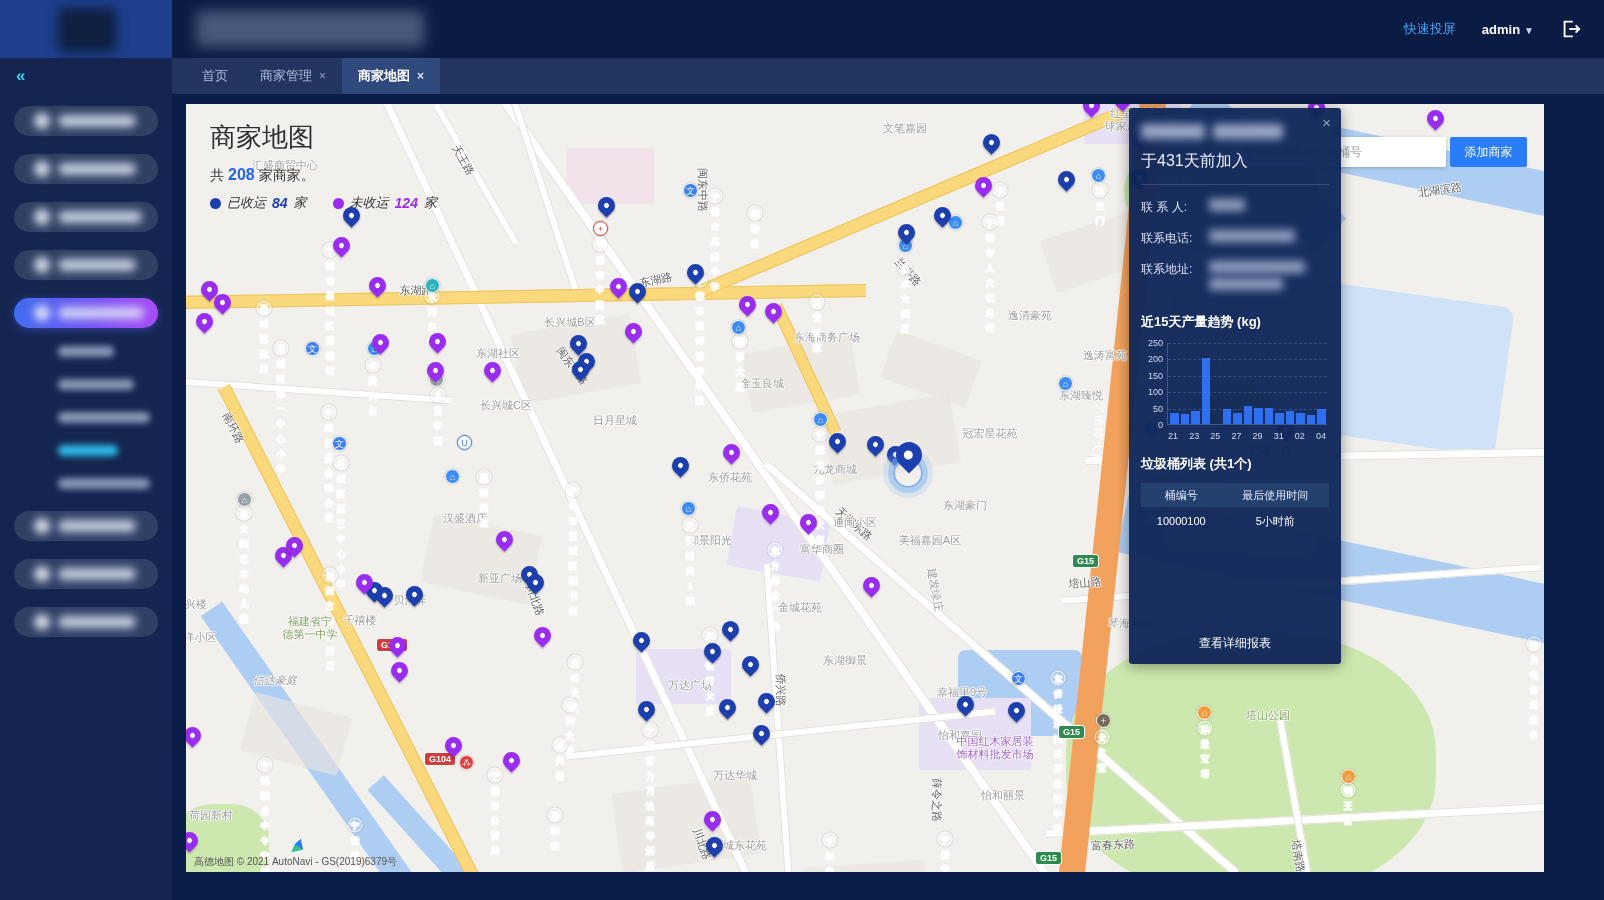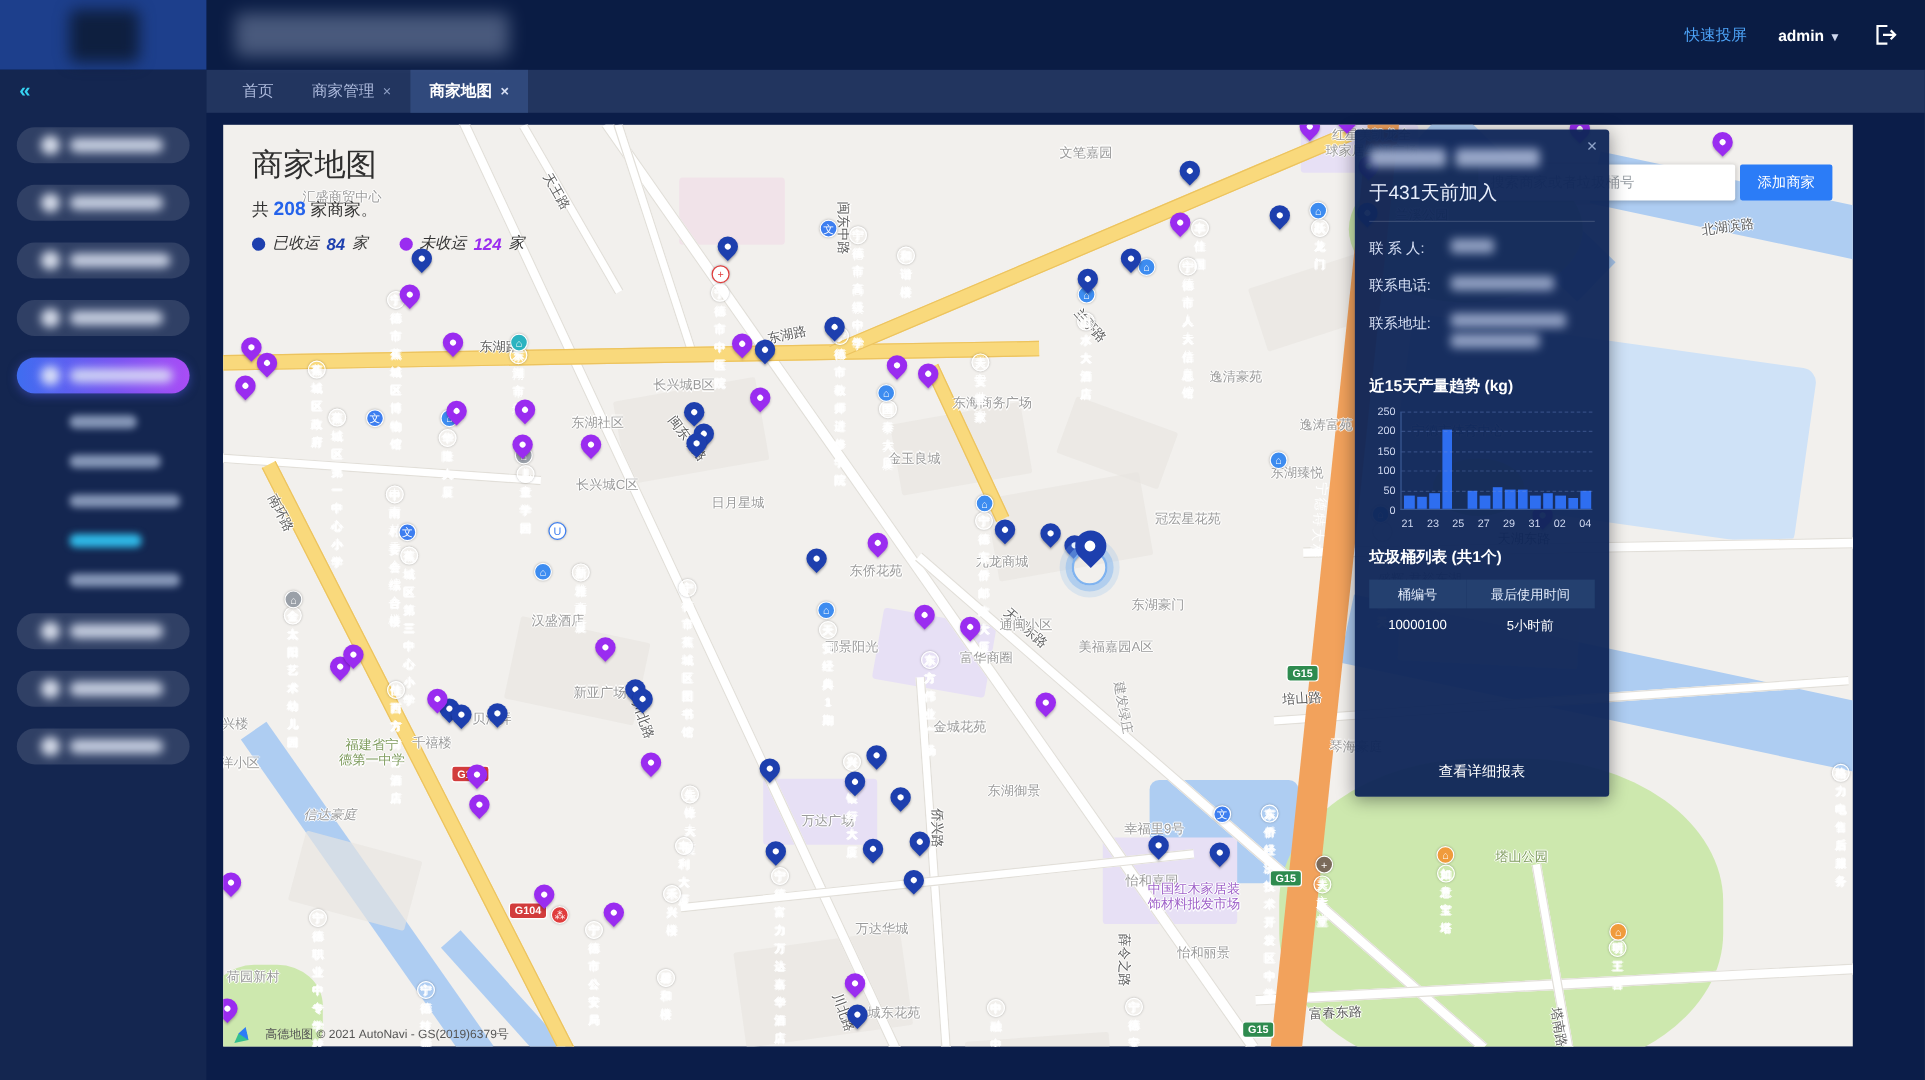--- a/index.html
+++ b/index.html
@@ -72,21 +72,21 @@
   .mstats b{color:#2563eb;font-size:16px;margin:0 4px;}
   .mlegend{position:absolute;left:24px;top:90px;z-index:10;font-size:13px;color:#333;display:flex;gap:26px;align-items:center;}
   .mlegend .item{display:flex;align-items:center;gap:6px;font-style:italic;}
   .mlegend .dot{width:11px;height:11px;border-radius:50%;}
   .mlegend b{font-size:14px;}
   .srch{position:absolute;left:1046px;top:33px;width:214px;height:30px;z-index:10;background:#fff;border:none;border-radius:2px;
     padding:0 10px;font-size:12px;color:#333;box-shadow:0 1px 4px rgba(0,0,0,.2);font-family:inherit;}
   .srch::placeholder{color:#9aa0a6;}
   .addbtn{position:absolute;left:1264px;top:33px;width:77px;height:30px;z-index:10;background:#2b7cf7;color:#fff;border:none;
     border-radius:2px;font-size:12px;cursor:pointer;font-family:inherit;}
-  .attrib{position:absolute;left:8px;bottom:3px;z-index:10;font-size:10px;color:#555;display:flex;align-items:center;gap:15px;}
+  .attrib{position:absolute;left:8px;bottom:3px;z-index:10;font-size:10px;color:#555;display:flex;align-items:center;gap:4px;flex-direction:column;}
   .alogo{width:0;height:0;border-left:5px solid transparent;border-right:7px solid #2b7cf7;border-top:4px solid transparent;border-bottom:7px solid #35c08e;transform:rotate(-12deg);}
   
   .panel{position:absolute;left:1129px;top:108px;width:212px;height:556px;background:rgba(16,38,88,.96);z-index:11;
     border-radius:3px;color:#fff;padding:14px 12px;box-shadow:0 2px 14px rgba(0,0,10,.4);}
   .pclose{position:absolute;right:10px;top:6px;color:#8fa3c8;font-size:15px;cursor:pointer;}
   .pname{display:flex;gap:8px;margin-top:2px;}
   .pname i{display:block;height:15px;border-radius:3px;background:#b9c6e4;opacity:.8;filter:blur(4px);}
   .joined{font-size:16px;color:#e8eefc;margin-top:12px;}
   .pdiv{height:1px;background:rgba(255,255,255,.14);margin:12px 0 4px 0;}
   .frow{display:flex;align-items:flex-start;margin-top:14px;font-size:12px;color:#d7e0f5;}

